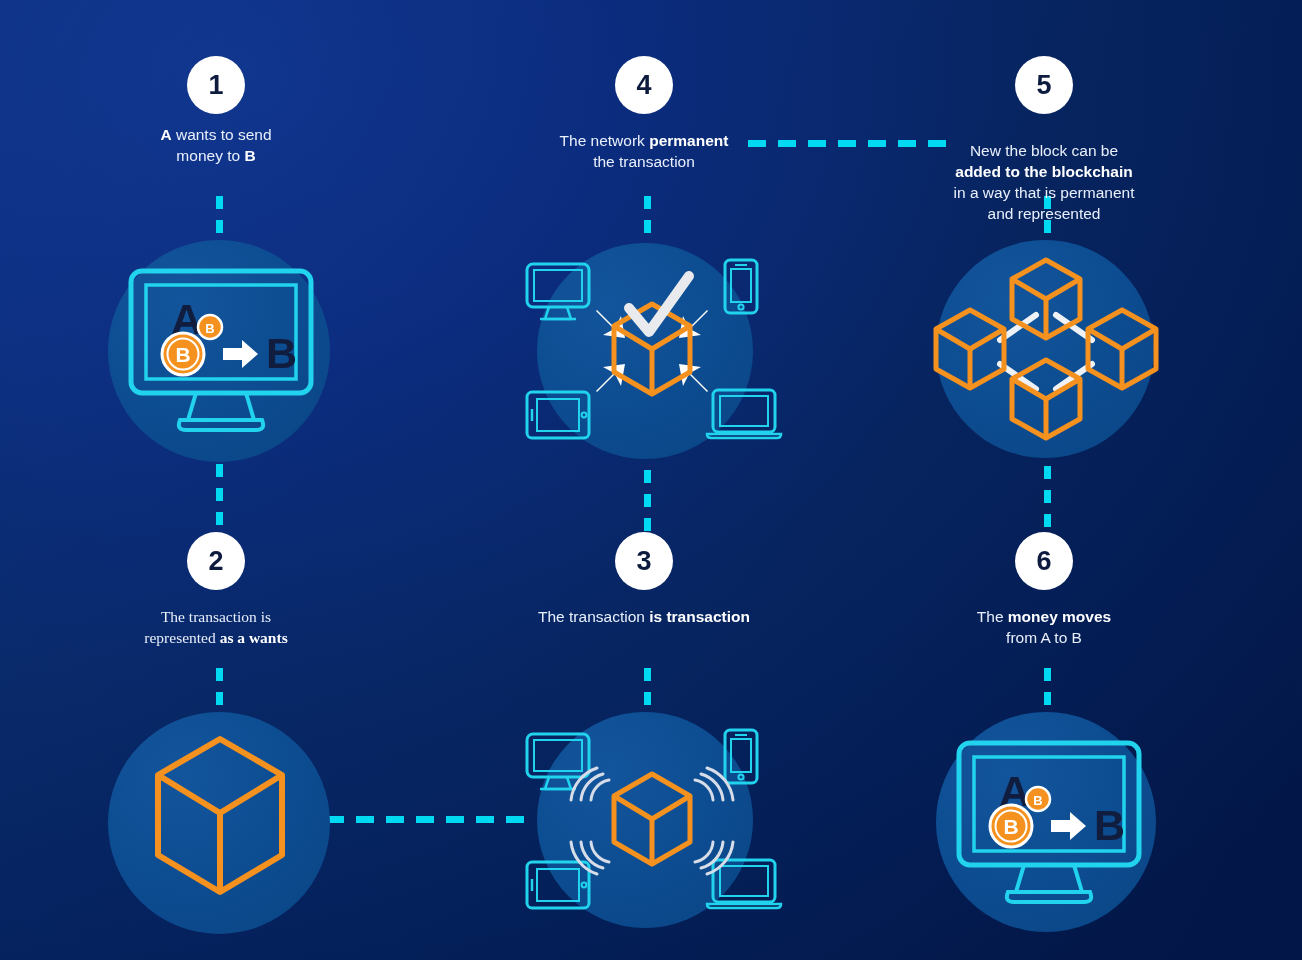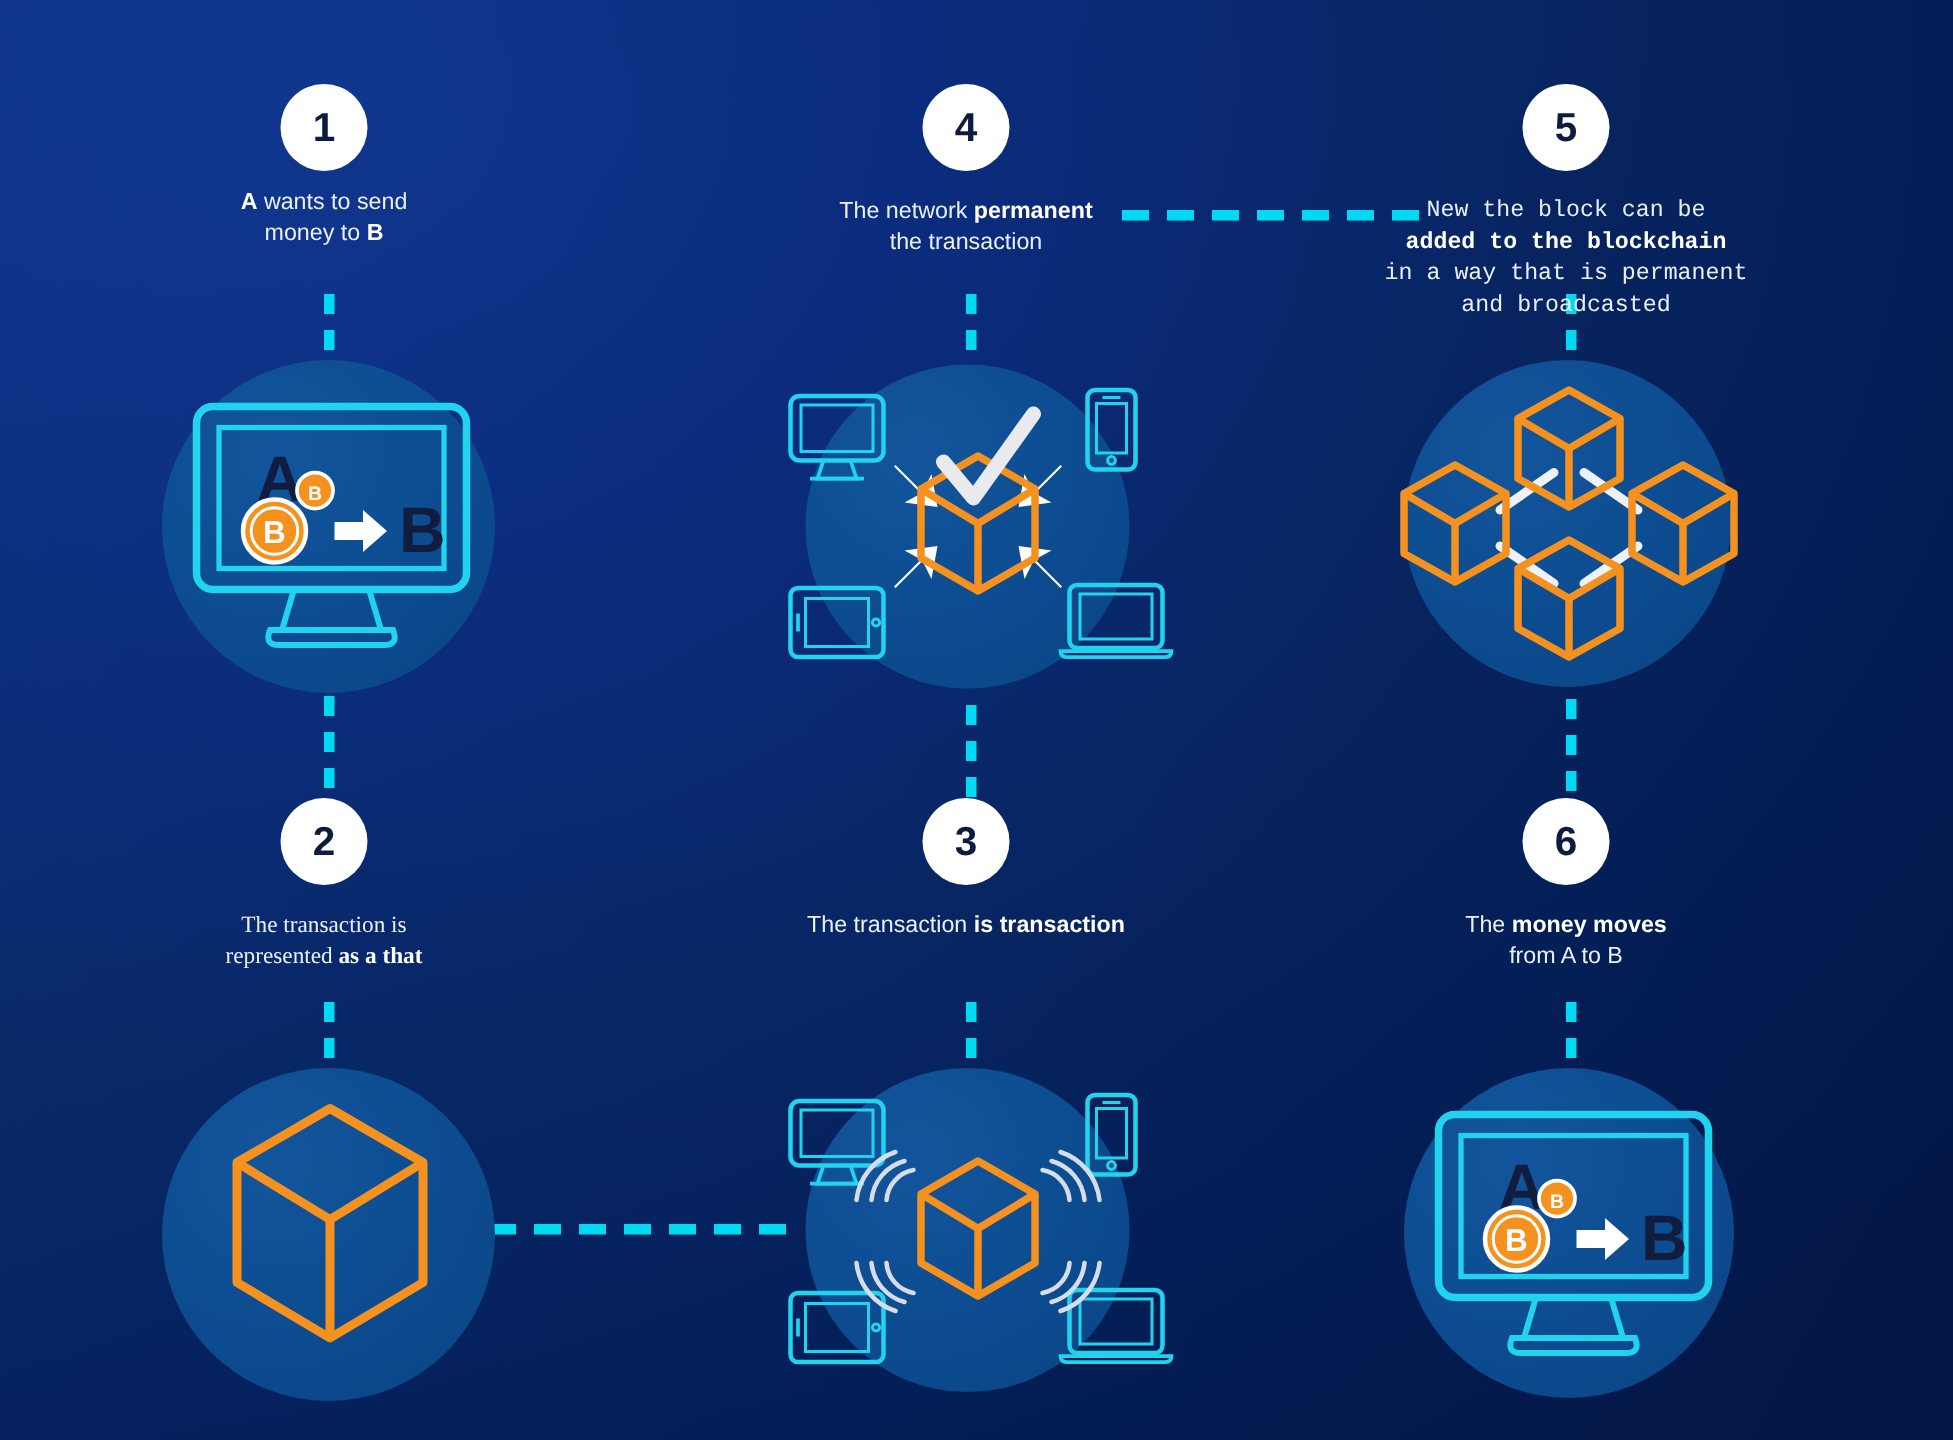--- a/index.html
+++ b/index.html
@@ -98,21 +98,21 @@
       <path d="M105 80 L124 80 L124 72 L140 86 L124 100 L124 92 L105 92 Z" fill="#ffffff"></path>
     </g>
     <text x="148" y="100" font-family="Liberation Sans, sans-serif" font-size="43" font-weight="bold" fill="#101d3f">B</text>
   </svg>
 </div>
 
 <div class="step" style="left:36px; top:528px; width:360px;">
   <div class="badge" style="top:4px;">2</div>
   <div class="caption" style="top:78px; width:360px;font-family:Liberation Serif, serif;">
     <div>The transaction is</div>
-    <div>represented <b>as a that</b></div>
+    <div>represented <b>as a wants</b></div>
   </div>
 </div>
 <div class="circle" style="left:108px; top:712px; width:222px; height:222px;"></div>
 <div class="step" style="left:152px; top:735px;">
   <svg width="136" height="162" viewBox="0 0 136 162">
     <path d="M68 4 L130 40 L130 120 L68 157 L6 120 L6 40 Z" fill="none" stroke="#f5911e" stroke-width="6" stroke-linejoin="round"></path>
     <path d="M6 40 L68 78 L130 40" fill="none" stroke="#f5911e" stroke-width="6" stroke-linejoin="round"></path>
     <path d="M68 78 L68 157" fill="none" stroke="#f5911e" stroke-width="6" stroke-linejoin="round"></path>
   </svg>
 </div>
@@ -220,25 +220,25 @@
       <path d="M139 52 L177 74 L177 120 L139 142 L101 120 L101 74 Z" fill="none" stroke="#f5911e" stroke-width="5" stroke-linejoin="round"></path>
       <path d="M101 74 L139 97 L177 74" fill="none" stroke="#f5911e" stroke-width="5" stroke-linejoin="round"></path>
       <path d="M139 97 L139 142" fill="none" stroke="#f5911e" stroke-width="5" stroke-linejoin="round"></path>
     </g>
     <path d="M116 56 L136 80 L176 24" fill="none" stroke="#e8eaee" stroke-width="10" stroke-linecap="round" stroke-linejoin="round"></path>
   </svg>
 </div>
 
 <div class="step" style="left:864px; top:52px; width:360px;">
   <div class="badge" style="top:4px;">5</div>
-  <div class="caption" style="top:78px; width:360px;font-family:Liberation Mono, monospace;">
+  <div class="caption" style="top:88px; width:360px;">
     <div>New the block can be</div>
     <div><b>added to the blockchain</b></div>
     <div>in a way that is permanent</div>
-    <div>and broadcasted</div>
+    <div>and represented</div>
   </div>
 </div>
 <div class="circle" style="left:936px; top:240px; width:218px; height:218px;"></div>
 <div class="step" style="left:928px; top:248px;">
   <svg width="236" height="204" viewBox="0 0 236 204">
     <g stroke="#eef1f6" stroke-width="6" stroke-linecap="round">
       <path d="M72 92 L108 67"></path>
       <path d="M128 67 L164 92"></path>
       <path d="M72 116 L108 141"></path>
       <path d="M128 141 L164 116"></path>

